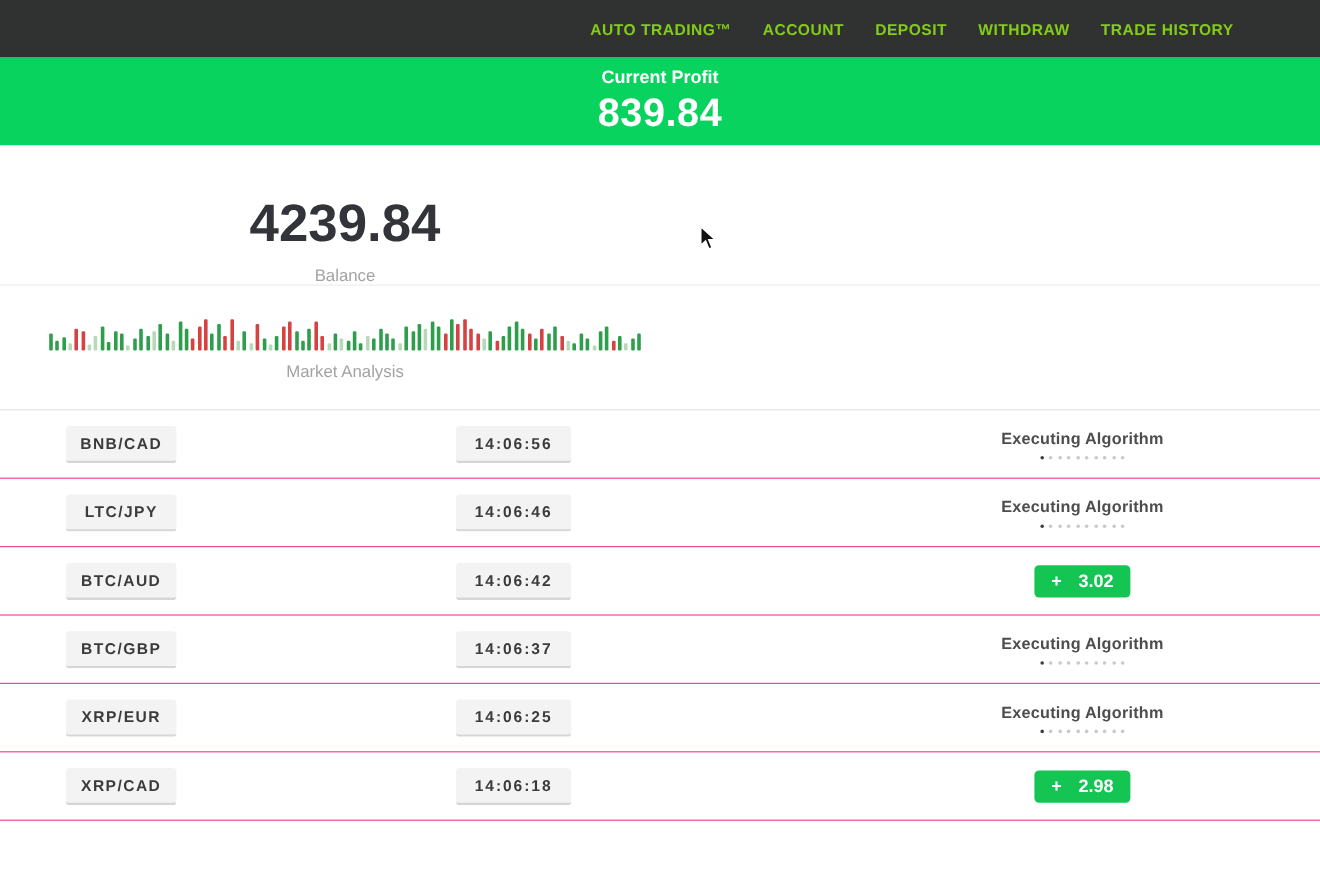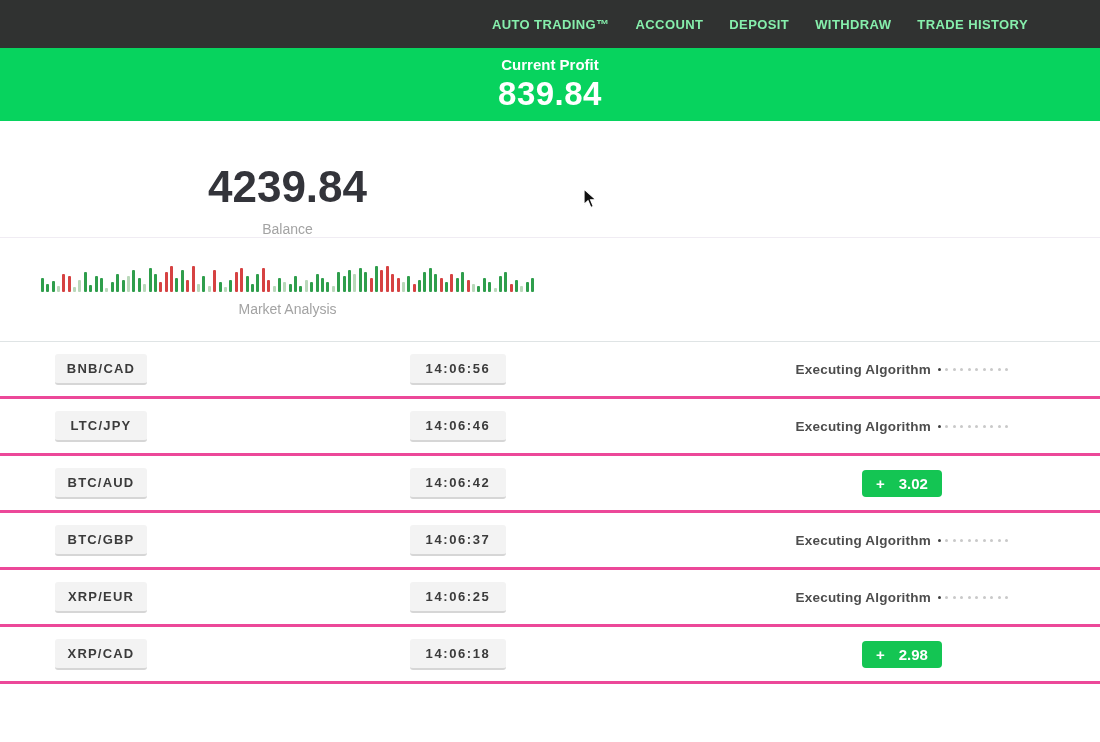--- a/index.html
+++ b/index.html
@@ -2,21 +2,21 @@
 <html><head>
 <meta charset="utf-8">
 <style>
   * { margin:0; padding:0; box-sizing:border-box; }
   html,body { width:1100px; height:742px; overflow:hidden; background:#fff;
     font-family:"Liberation Sans", sans-serif; position:relative; }
 
   
   .topnav { height:48px; background:#303231; display:flex; align-items:center;
     justify-content:flex-end; padding-right:72px; gap:26px; }
-  .nav-item { color:#86efac; font-size:13px; font-weight:bold; letter-spacing:.4px;
+  .nav-item { color:#84cc16; font-size:13px; font-weight:bold; letter-spacing:.4px;
     text-decoration:none; cursor:pointer; white-space:nowrap; }
 
   
   .banner { height:73px; background:#07d35e; color:#fff; display:flex;
     flex-direction:column; align-items:center; justify-content:center; gap:2px; }
   .banner .blabel { font-size:15px; font-weight:bold; }
   .banner .bvalue { font-size:33px; font-weight:bold; letter-spacing:.5px; }
 
   
   .stats-row { display:flex; }
@@ -37,29 +37,29 @@
   .toggle .knob { position:absolute; top:1px; right:1px; width:28px; height:28px;
     border-radius:50%; background:#fff; box-shadow:0 1px 2px rgba(0,0,0,.25); }
   .toggle-label { font-size:16px; font-weight:bold; color:#222; }
 
   
   .mbars { display:flex; align-items:flex-end; gap:2.4px; height:30px; }
   .mbar { width:3px; border-radius:1px; }
 
   
   .trow { height:57px; display:flex; align-items:center; padding-left:55px;
-    border-bottom:3px solid #ec4899;gap:30px; }
+    border-bottom:1px solid #ec4899; }
   .pill { background:#f3f3f3; border-bottom:2px solid #d6d6d6; border-radius:3px;
     text-align:center; font-weight:bold; font-size:13px; color:#3b3b3b;
     padding:7px 0; }
   .pill.pair { width:92px; letter-spacing:1.2px; }
   .pill.time { width:96px; letter-spacing:1.6px; margin-left:233px; }
   .status { width:260px; margin-left:auto; margin-right:68px; display:flex;
     flex-direction:column; align-items:center; justify-content:center; gap:6px; }
-  .exec { display:flex; flex-direction:row; align-items:center; gap:7px; }
+  .exec { display:flex; flex-direction:column; align-items:center; gap:7px; }
   .exec-label { font-size:13.5px; font-weight:bold; color:#4d4d4d; letter-spacing:.2px; }
   .dots { display:flex; gap:4.5px; align-items:center; }
   .dot { width:3px; height:3px; border-radius:50%; background:#c9c9c9; }
   .dot.active { background:#3f3f3f; }
   .result-badge { width:80px; padding:5px 0; border-radius:4px; color:#fff;
     font-size:15px; font-weight:bold; display:flex; justify-content:space-evenly;
     align-items:center; }
   .result-badge.green { background:#14c553; }
   .result-badge.red   { background:#cf0e44; }
 

